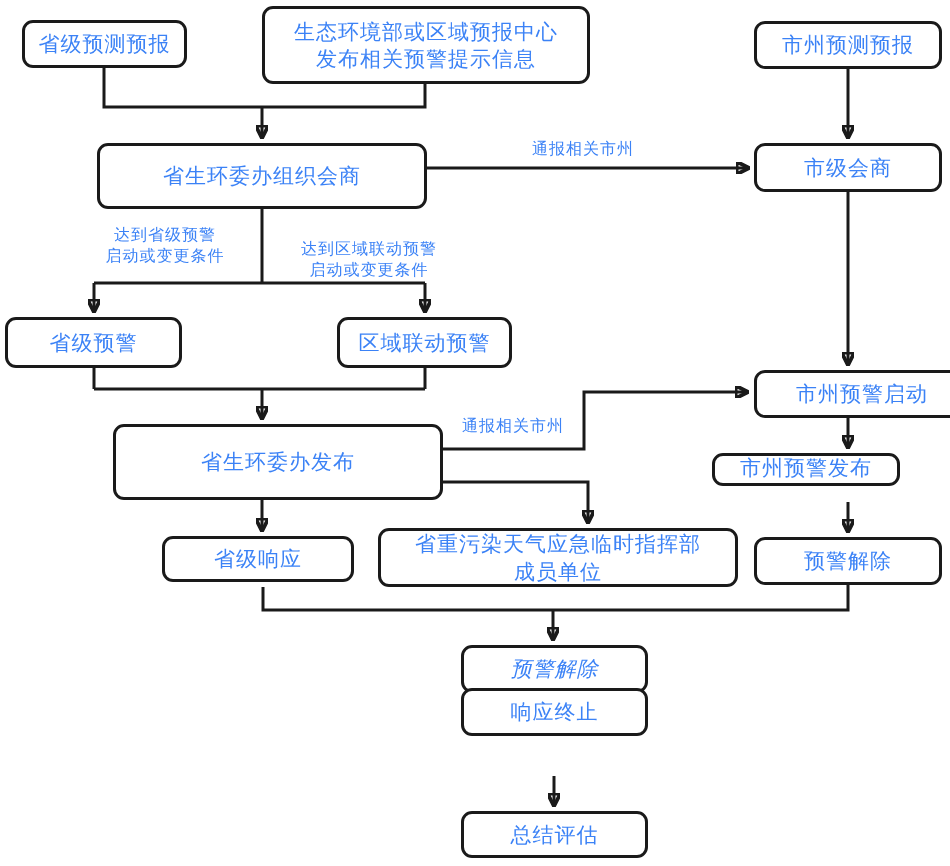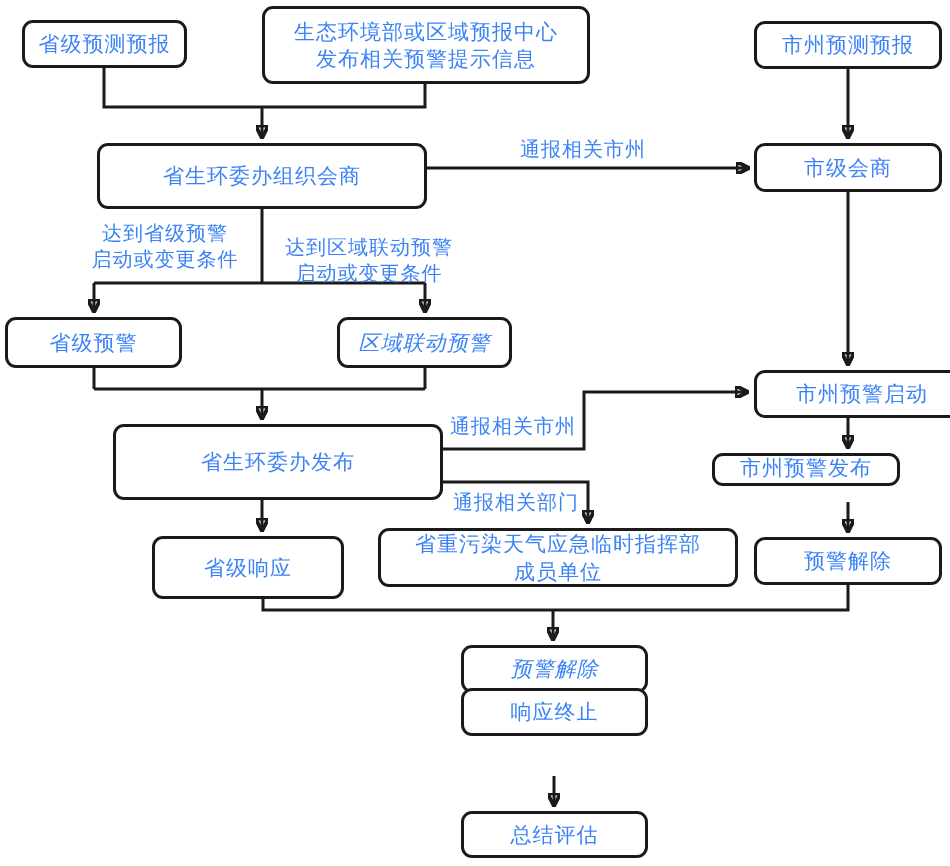--- a/index.html
+++ b/index.html
@@ -10,21 +10,21 @@
   .node{
     position:absolute;box-sizing:border-box;
     border:3px solid #1a1a1a;border-radius:11px;background:#ffffff;
     display:flex;align-items:center;justify-content:center;text-align:center;
     font-size:21px;line-height:1.3;white-space:pre-line;
     letter-spacing:1px;
   }
   .edge-label{
     position:absolute;box-sizing:border-box;
     display:flex;align-items:center;justify-content:center;text-align:center;
-    font-size:20px;line-height:1.3;white-space:pre-line;letter-spacing:1px;
+    font-size:16px;line-height:1.3;white-space:pre-line;letter-spacing:1px;
   }
   #wires{position:absolute;left:0;top:0;width:950px;height:866px;}
   #wires path{stroke:#1a1a1a;stroke-width:3;fill:none;}
 </style>
 </head>
 <body>
 
 <div id="stage">
 
   <svg id="wires" viewBox="0 0 950 866" aria-hidden="true">
@@ -70,25 +70,25 @@
 发布相关预警提示信息</div>
 
   <div class="node" style="left:754px;top:21px;width:188px;height:48px;">市州预测预报</div>
 
   <div class="node" style="left:97px;top:143px;width:330px;height:66px;">省生环委办组织会商</div>
 
   <div class="node" style="left:754px;top:143px;width:188px;height:49px;">市级会商</div>
 
   <div class="node" style="left:5px;top:317px;width:177px;height:51px;">省级预警</div>
 
-  <div class="node" style="left:337px;top:317px;width:175px;height:51px;font-style:italic;">区域联动预警</div>
+  <div class="node" style="left:337px;top:317px;width:175px;height:51px;">区域联动预警</div>
 
   <div class="node" style="left:97px;top:424px;width:330px;height:76px;margin-left:16px;">省生环委办发布</div>
 
-  <div class="node" style="left:152px;top:536px;width:192px;height:63px;">省级响应</div>
+  <div class="node" style="left:162px;top:536px;width:192px;height:46px;">省级响应</div>
 
   <div class="node" style="left:378px;top:528px;width:360px;height:59px;">省重污染天气应急临时指挥部
 成员单位</div>
 
   <div class="node" style="left:754px;top:370px;width:216px;height:48px;">市州预警启动</div>
 
   <div class="node" style="left:712px;top:453px;width:188px;height:33px;font-family:Liberation Mono, monospace;">市州预警发布</div>
 
   <div class="node" style="left:754px;top:537px;width:188px;height:48px;">预警解除</div>
 
@@ -101,15 +101,14 @@
   <div class="edge-label" style="left:505px;top:136px;width:156px;height:26px;">通报相关市州</div>
 
   <div class="edge-label" style="left:85px;top:219px;width:160px;height:54px;">达到省级预警
 启动或变更条件</div>
 
   <div class="edge-label" style="left:281px;top:233px;width:176px;height:54px;text-align:center;">达到区域联动预警
 启动或变更条件</div>
 
   <div class="edge-label" style="left:444px;top:413px;width:138px;height:26px;">通报相关市州</div>
 
-  <div class="edge-label" style="left:447px;top:489px;width:138px;height:26px;">通报相关部门</div>
 
 </div>
 
 </body></html>

